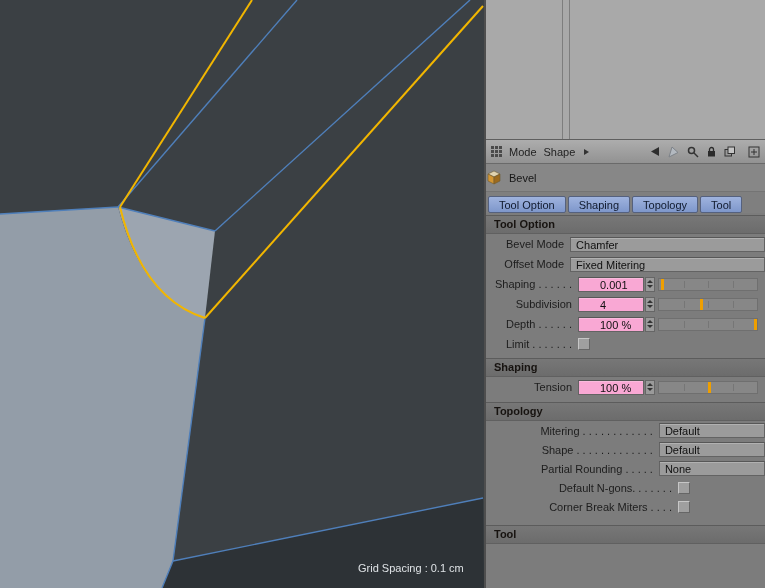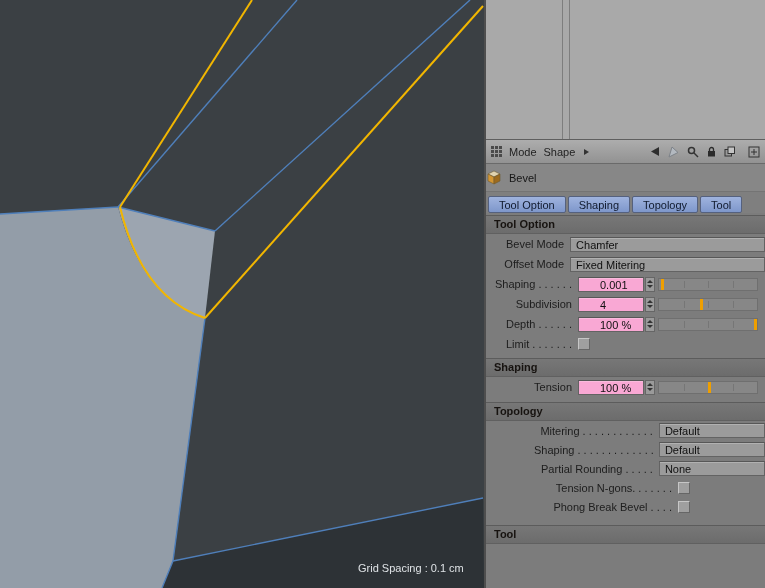--- a/index.html
+++ b/index.html
@@ -272,37 +272,37 @@
     </div>
 
     <div class="section-header s3">Topology</div>
 
     <div class="row compact t">
       <span class="lbl">Mitering . . . . . . . . . . . .</span>
       <div class="dropdown narrow">Default</div>
     </div>
 
     <div class="row compact t">
-      <span class="lbl">Shaping . . . . . . . . . . . . .</span>
+      <span class="lbl">Shape . . . . . . . . . . . . .</span>
       <div class="dropdown narrow">Default</div>
     </div>
 
     <div class="row compact t">
       <span class="lbl">Partial Rounding . . . . .</span>
       <div class="dropdown narrow">None</div>
     </div>
 
 
     <div class="row compact t">
-      <span class="lbl">Tension N-gons. . . . . . .</span>
+      <span class="lbl">Default N-gons. . . . . . .</span>
       <span class="checkbox"></span>
     </div>
 
 
     <div class="row compact t">
-      <span class="lbl">Phong Break Bevel . . . .</span>
+      <span class="lbl">Corner Break Miters . . . .</span>
       <span class="checkbox"></span>
     </div>
 
     <div class="section-header s4">Tool</div>
 
   </div>
 </div>
 
 </body></html>

